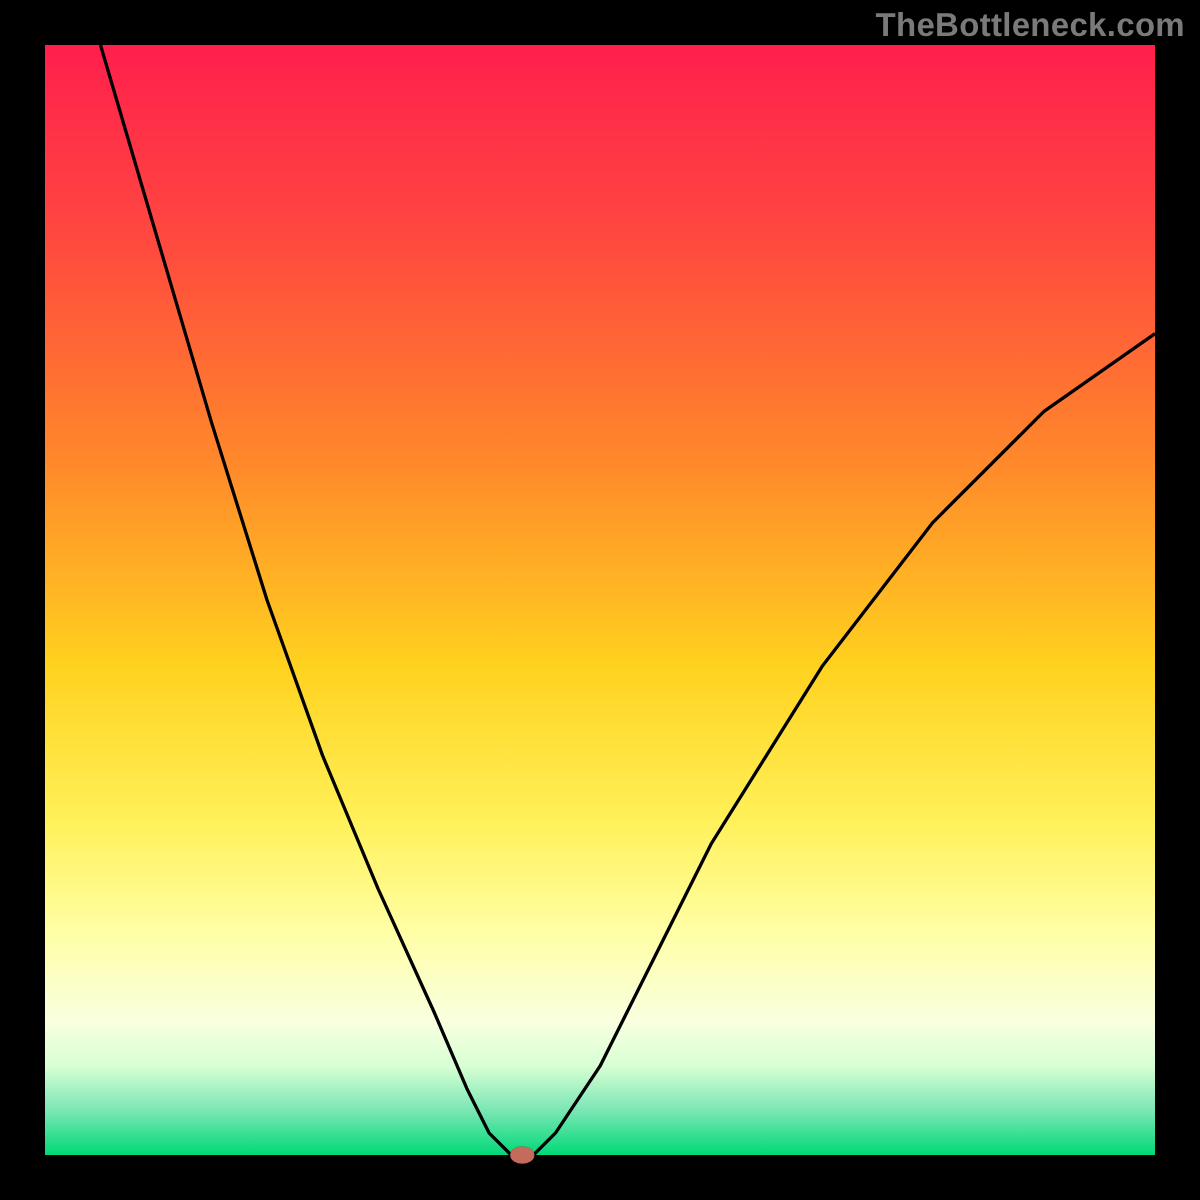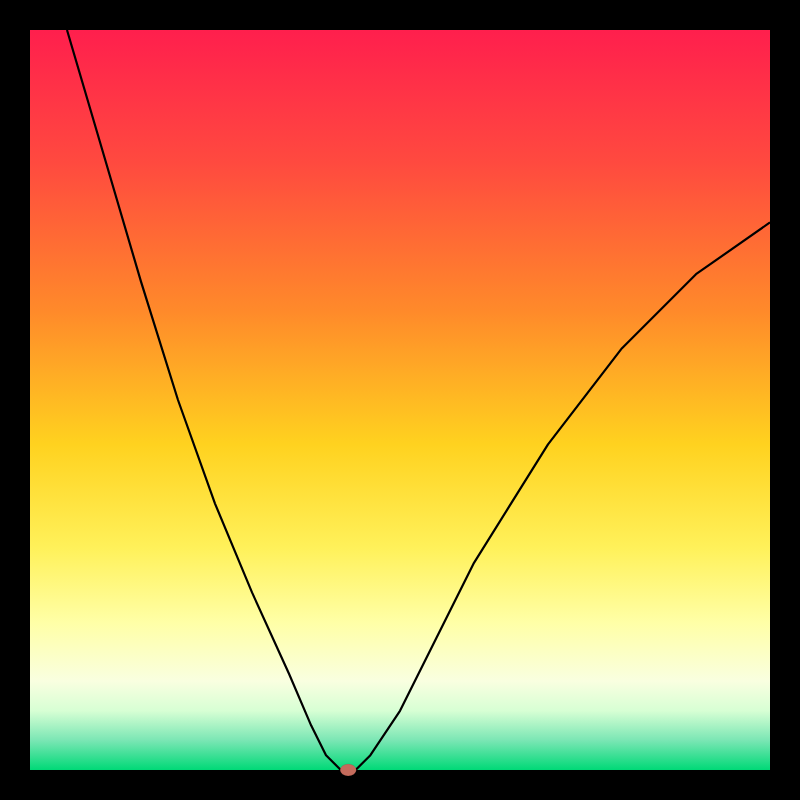--- a/index.html
+++ b/index.html
@@ -67,20 +67,21 @@
     fill: #c46b5c;
     stroke: rgba(0,0,0,0.15);
     stroke-width: 0.5;
   }
 </style>
 </head>
 <body>
 
 <div class="frame">
 
+  <div class="watermark">TheBottleneck.com</div>
 
   <div class="plot-area">
     <svg class="curve" viewBox="0 0 740 740" preserveAspectRatio="none">
       <path id="curvePath" class="curve-path" d="M37.0 0.0 L74.0 125.8 L111.0 251.6 L148.0 370.0 L185.0 473.6 L222.0 562.4 L259.0 643.8 L281.2 695.6 L296.0 725.2 L310.8 740.0 L325.6 740.0 L340.4 725.2 L370.0 680.8 L407.0 606.8 L444.0 532.8 L518.0 414.4 L592.0 318.2 L666.0 244.2 L740.0 192.4"></path>
       <ellipse id="marker" class="marker" cx="318.2" cy="740.0" rx="8.1" ry="5.9" style="fill: rgb(196, 107, 92);"></ellipse>
     </svg>
   </div>
 
 </div>
 

